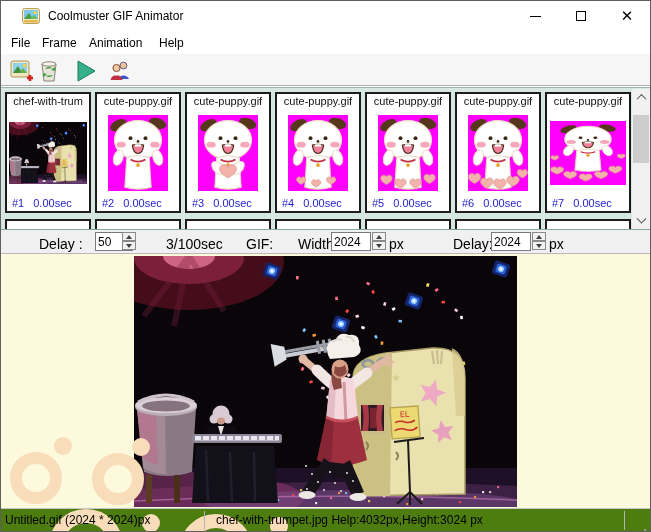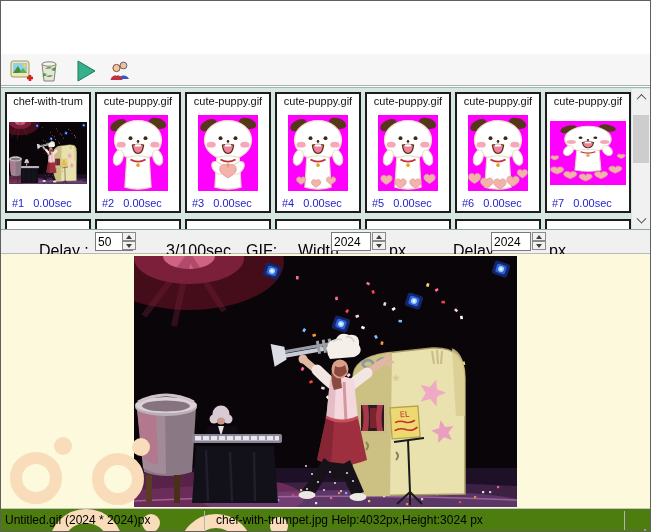--- a/index.html
+++ b/index.html
@@ -40,21 +40,21 @@
   #vscroll { position:absolute; right:2px; top:1px; width:18px; height:141px; background:#f1f1f1; }
   .sb-btn { position:absolute; left:0; width:18px; height:17px; background:#f1f1f1; display:flex; align-items:center; justify-content:center; }
   #sb-up { top:0; } #sb-down { bottom:0; }
   .chev { width:7px; height:7px; border-left:1.5px solid #505050; border-top:1.5px solid #505050; }
   #sb-up .chev { transform:rotate(45deg) translate(1px,1px); }
   #sb-down .chev { transform:rotate(225deg) translate(2px,2px); }
   #sb-thumb { position:absolute; left:1px; top:26px; width:16px; height:48px; background:#cdcdcd; }
   
   #controlsbar { position:absolute; left:0; top:229px; width:100%; height:24px; background:#f0f0f0;
                  border-bottom:1px solid #b9b9b9; }
-  .ctl-label { position:absolute; top:12px; font-size:16px; white-space:nowrap; }
+  .ctl-label { position:absolute; top:6px; font-size:14px; white-space:nowrap; }
   .ctl-input { position:absolute; top:2px; height:19px; border:1px solid #7a7a7a; background:#fff;
                font-family:"Liberation Sans",sans-serif; font-size:12px; padding:0 2px; }
   .spinner { position:absolute; top:2px; width:14px; height:19px; }
   .spin-btn { position:absolute; left:0; width:14px; height:9px; background:#f1f1f1; border:1px solid #8a8a8a;
               display:flex; align-items:center; justify-content:center; }
   .spin-up { top:0; } .spin-dn { top:9px; }
   .tri-up { width:0; height:0; border-left:3px solid transparent; border-right:3px solid transparent; border-bottom:4px solid #404040; }
   .tri-dn { width:0; height:0; border-left:3px solid transparent; border-right:3px solid transparent; border-top:4px solid #404040; }
   
   #preview { position:absolute; left:0; top:253px; width:651px; height:254px; background:#fcf9dc; }
@@ -70,21 +70,49 @@
   .status-sep { position:absolute; top:2px; width:1px; height:19px; background:#b5b5b5; z-index:5; }
   #sep1 { left:203px; } #sep2 { left:623px; }
   #resize-grip { position:absolute; right:3px; bottom:3px; width:12px; height:12px; z-index:5; }
   #resize-grip i { position:absolute; width:2px; height:2px; background:#9c9c9c; }
 </style>
 </head>
 <body>
 
 <div id="window">
 
-
+  <div id="titlebar">
+    <span id="app-icon">
+      <svg viewBox="0 0 18 16" width="18" height="16">
+        <rect x="0.5" y="0.5" width="17" height="15" rx="2" fill="#f3e9c8" stroke="#b9a25a"></rect>
+        <rect x="2" y="2" width="14" height="9" fill="#7ec8e8"></rect>
+        <path d="M2 11 L7 5 L11 11 Z" fill="#4d9e45"></path>
+        <path d="M8 11 L12 7 L16 11 Z" fill="#6fba55"></path>
+        <circle cx="13" cy="4.5" r="1.6" fill="#f7d34a"></circle>
+        <rect x="2" y="12" width="14" height="2.5" fill="#e2b84d"></rect>
+      </svg>
+    </span>
+    <span id="title-text">Coolmuster GIF Animator</span>
+    <div class="capbtn" id="btn-min">
+        <span class="min-glyph"></span>
+      </div>
+    <div class="capbtn" id="btn-max">
+        <span class="max-glyph"></span>
+      </div>
+    <div class="capbtn" id="btn-close">
+        <span class="close-glyph">✕</span>
+      </div>
+  </div>
+
+  <div id="menubar">
+    <span class="menu-item" style="left:8px">File</span>
+    <span class="menu-item" style="left:39px">Frame</span>
+    <span class="menu-item" style="left:86px">Animation</span>
+    <span class="menu-item" style="left:156px">Help</span>
+  </div>
 
   <div id="toolbar">
     <div class="toolbtn" style="left:8px">
       <svg viewBox="0 0 24 24" width="24" height="24">
         <rect x="1" y="2" width="18" height="16" rx="2" fill="#f0e6c2" stroke="#a8954e"></rect>
         <rect x="3" y="4" width="14" height="10" fill="#8fd0ea"></rect>
         <path d="M3 14 L8 7 L12 14 Z" fill="#3f8f3a"></path>
         <path d="M9 14 L13 9 L17 14 Z" fill="#63ad4b"></path>
         <circle cx="14.5" cy="6.5" r="1.7" fill="#f7d34a"></circle>
         <g stroke="#d42020" stroke-width="2.6">

